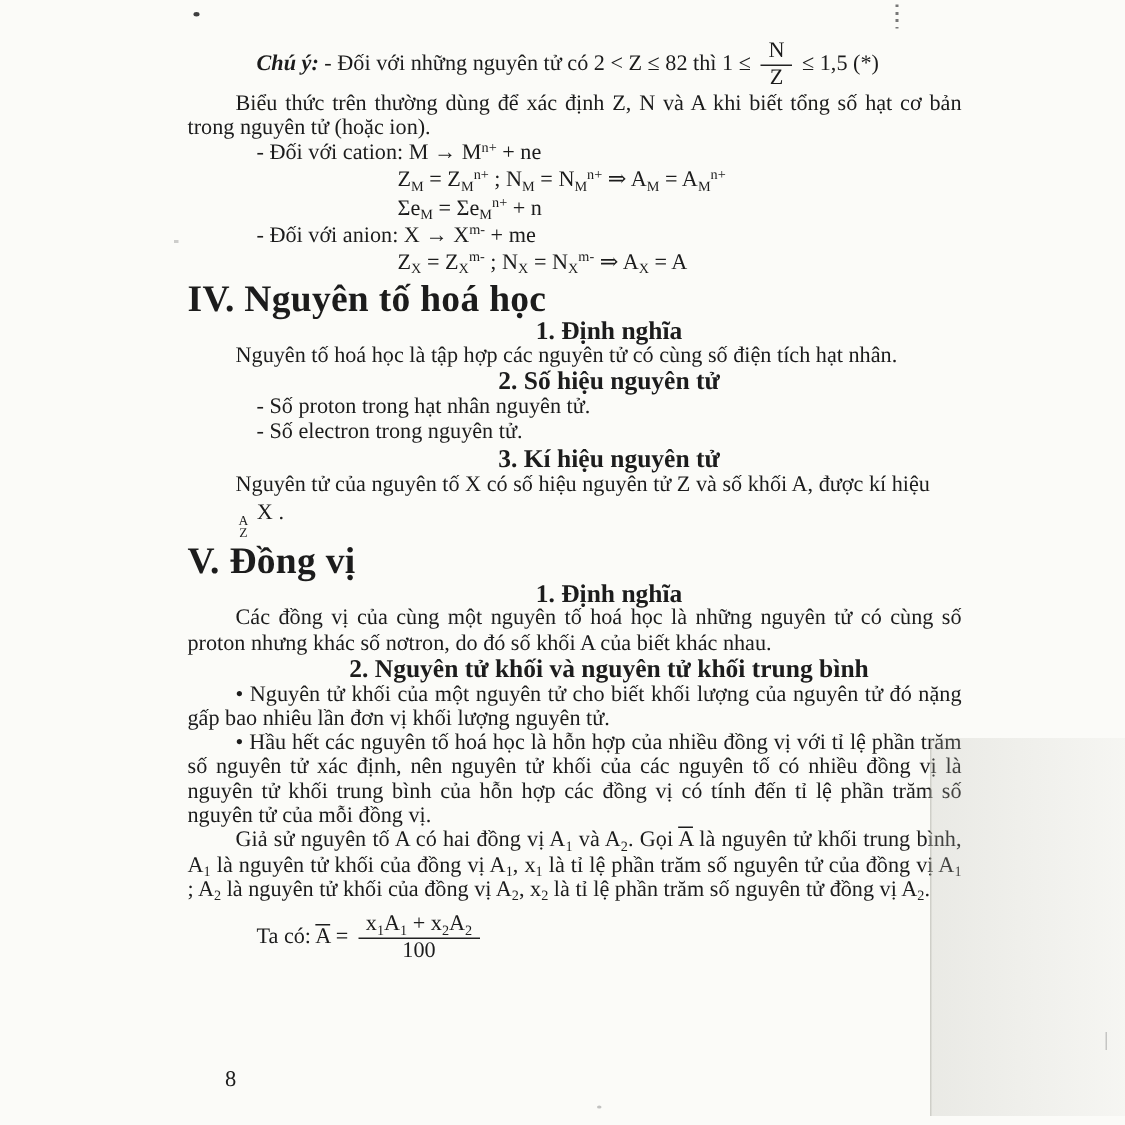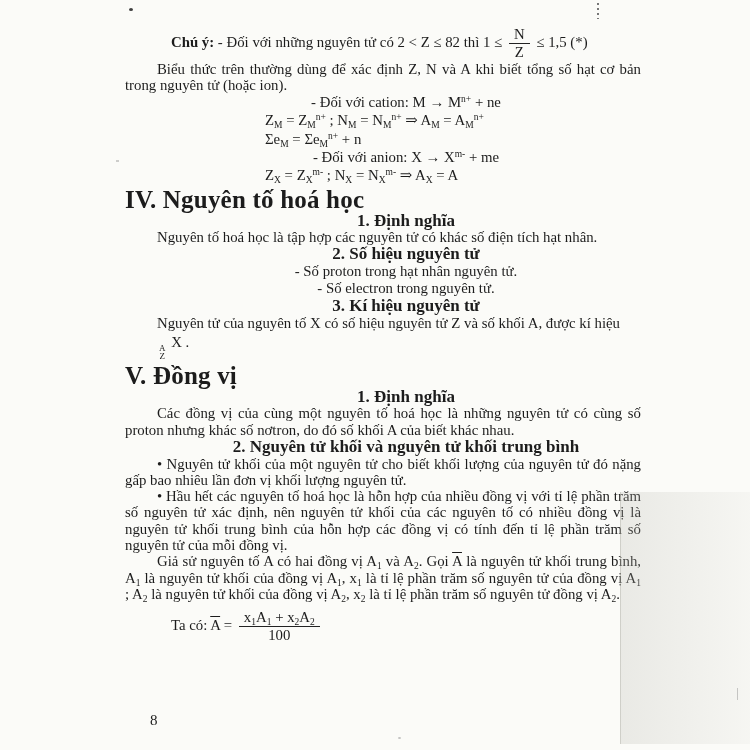--- a/index.html
+++ b/index.html
@@ -8,29 +8,29 @@
     background:#fbfbf8;color:#1c1c1c;
     font-family:"Liberation Serif","DejaVu Serif",serif;
   }
   #content{
     position:absolute;left:125px;top:26px;width:516px;
     font-size:14.8px;line-height:16.3px;text-align:justify;
   }
   #content div{margin:0}
   sub{font-size:9.5px;vertical-align:-3px;line-height:0}
   sup{font-size:9.5px;vertical-align:5px;line-height:0}
-  .bi{font-weight:bold;}
+  .bi{font-weight:bold;font-style:italic}
   .ovl{text-decoration:overline}
   .frac{display:inline-block;vertical-align:middle;text-align:center;line-height:1.15;margin:0 3px}
   .fnum{display:block;border-bottom:1.3px solid #222;padding:0 5px}
   .fden{display:block}
   .stk{display:inline-flex;flex-direction:column;font-size:9px;line-height:8.5px;vertical-align:-3.5px;text-align:center;margin:0 2px}
   .note{padding-left:46px;margin-bottom:6px;text-align:left}
   .pind{text-indent:32px}
-  .dash{padding-left:46px;line-height:17px;text-align:center}
+  .dash{padding-left:46px;line-height:17px;text-align:left}
   .fml{padding-left:140px;line-height:19px;text-align:left}
   .h2{font-weight:bold;font-size:25px;line-height:21px;margin:4px 0 2px !important;text-align:left;letter-spacing:.2px}
   .h3{font-weight:bold;font-size:17px;line-height:17.5px;padding-left:46px;text-align:center}
   .stkp{line-height:19px;text-indent:32px;text-align:left}
   .tacob{padding-left:46px;margin-top:7px !important;text-align:left}
   #pageno{position:absolute;left:150px;top:712px;font-size:15px}
   
   .speck1{position:absolute;left:129px;top:8px;width:4px;height:3px;background:#3f3f3f;border-radius:50%}
   .dotmark{position:absolute;left:597px;top:3px;width:2px;height:16px;
     background:repeating-linear-gradient(to bottom,#777 0 2px,transparent 2px 5px)}
@@ -47,21 +47,21 @@
 <div id="content">
     <div class="note"><span class="bi">Chú ý:</span> - Đối với những nguyên tử có 2 &lt; Z ≤ 82 thì 1 ≤ <span class="frac"><span class="fnum">N</span><span class="fden">Z</span></span> ≤ 1,5  (*)</div>
     <div class="pind">Biểu thức trên thường dùng để xác định Z, N và A khi biết tổng số hạt cơ bản trong nguyên tử (hoặc ion).</div>
     <div class="dash">- Đối với cation:  M → M<sup>n+</sup> + ne</div>
     <div class="fml">Z<sub>M</sub> = Z<sub>M</sub><sup>n+</sup> ; N<sub>M</sub> = N<sub>M</sub><sup>n+</sup> ⇒ A<sub>M</sub> = A<sub>M</sub><sup>n+</sup></div>
     <div class="fml">Σe<sub>M</sub> = Σe<sub>M</sub><sup>n+</sup> + n</div>
     <div class="dash">- Đối với anion:  X → X<sup>m-</sup> + me</div>
     <div class="fml">Z<sub>X</sub> = Z<sub>X</sub><sup>m-</sup> ; N<sub>X</sub> = N<sub>X</sub><sup>m-</sup> ⇒ A<sub>X</sub> = A</div>
     <div class="h2">IV. Nguyên tố hoá học</div>
     <div class="h3">1. Định nghĩa</div>
-    <div class="pind">Nguyên tố hoá học là tập hợp các nguyên tử có khác số điện tích hạt nhân.</div>
+    <div class="pind">Nguyên tố hoá học là tập hợp các nguyên tử có cùng số điện tích hạt nhân.</div>
     <div class="h3">2. Số hiệu nguyên tử</div>
     <div class="dash">- Số proton trong hạt nhân nguyên tử.</div>
     <div class="dash">- Số electron trong nguyên tử.</div>
     <div class="h3">3. Kí hiệu nguyên tử</div>
     <div class="stkp">Nguyên tử của nguyên tố X có số hiệu nguyên tử Z và số khối A, được kí hiệu <span class="stk">
         <span>A</span>
         <span>Z</span>
       </span> X .</div>
     <div class="h2">V. Đồng vị</div>
     <div class="h3">1. Định nghĩa</div>

